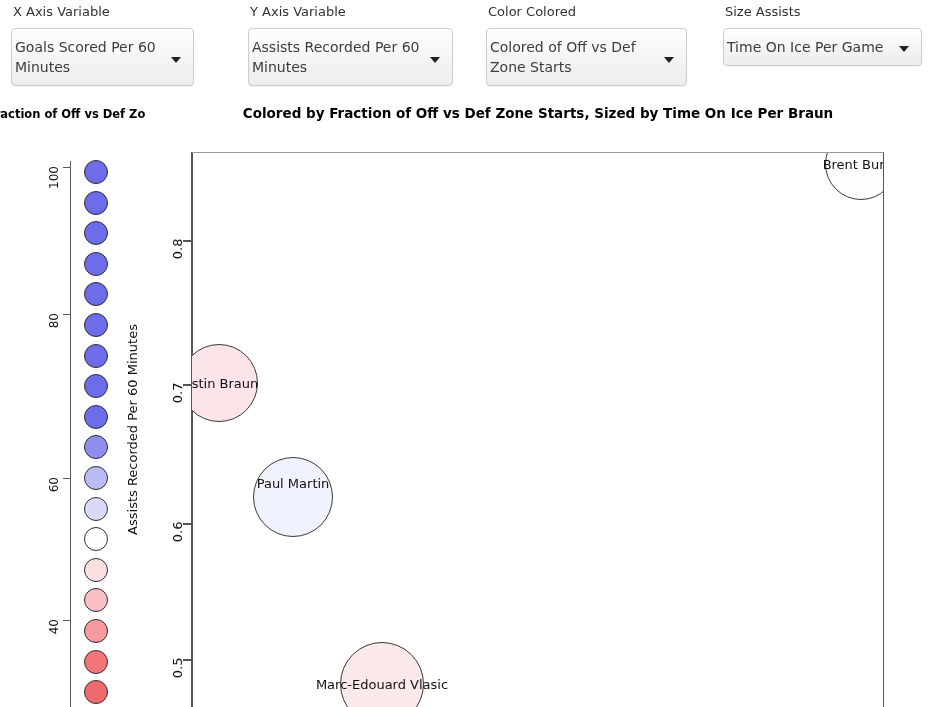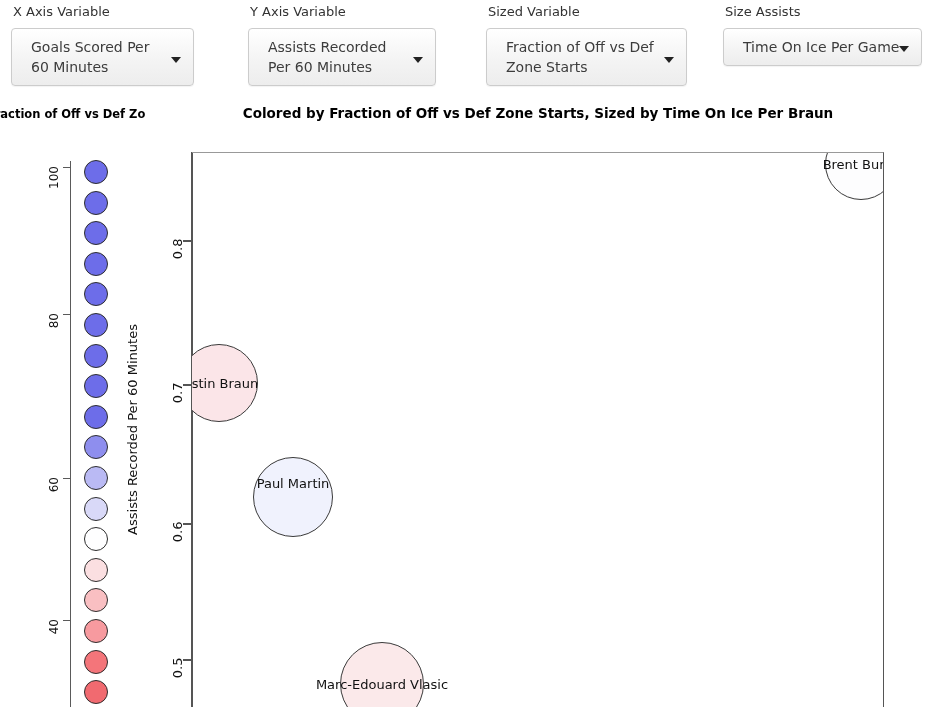--- a/index.html
+++ b/index.html
@@ -35,42 +35,42 @@
     white-space: nowrap;
   }
   .select-box {
     margin-top: 8px;
     box-sizing: border-box;
     position: relative;
     background: linear-gradient(to bottom, #ffffff 0%, #f3f3f3 60%, #ededed 100%);
     border: 1px solid #cccccc;
     border-radius: 4px;
     box-shadow: 0 1px 1px rgba(0,0,0,0.05);
-    padding: 8px 30px 8px 19px;
+    padding: 8px 30px 8px 3px;
     font-size: 14px;
     line-height: 20px;
     color: #3c3c3c;
     cursor: pointer;
   }
   .select-text {
     display: block;
   }
   .caret {
     position: absolute;
     right: 12px;
     width: 0; height: 0;
     border-left: 5px solid transparent;
     border-right: 5px solid transparent;
     border-top: 6px solid #222222;
   }
   .caret.two-line { top: 28px; }
   .caret.one-line { top: 17px; }
 
   #control-x  { left: 11px;  width: 183px; }
-  #control-y  { left: 248px; width: 188px; }
+  #control-y  { left: 248px; width: 205px; }
   #control-c  { left: 486px; width: 201px; }
   #control-s  { left: 723px; width: 199px; }
   #control-s .select-box { white-space: nowrap; }
 
   
   .chart-title {
     position: absolute;
     top: 105px;
     left: 192px;
     width: 692px;
@@ -228,23 +228,23 @@
 
   <div class="control" id="control-y">
     <div class="control-label">Y Axis Variable</div>
     <div class="select-box">
       <span class="select-text">Assists Recorded Per 60 Minutes</span>
       <span class="caret two-line"></span>
     </div>
   </div>
 
   <div class="control" id="control-c">
-    <div class="control-label">Sized Variable</div>
+    <div class="control-label">Color Colored</div>
     <div class="select-box">
-      <span class="select-text">Fraction of Off vs Def Zone Starts</span>
+      <span class="select-text">Colored of Off vs Def Zone Starts</span>
       <span class="caret two-line"></span>
     </div>
   </div>
 
   <div class="control" id="control-s">
     <div class="control-label">Size Assists</div>
     <div class="select-box">
       <span class="select-text">Time On Ice Per Game</span>
       <span class="caret one-line"></span>
     </div>

